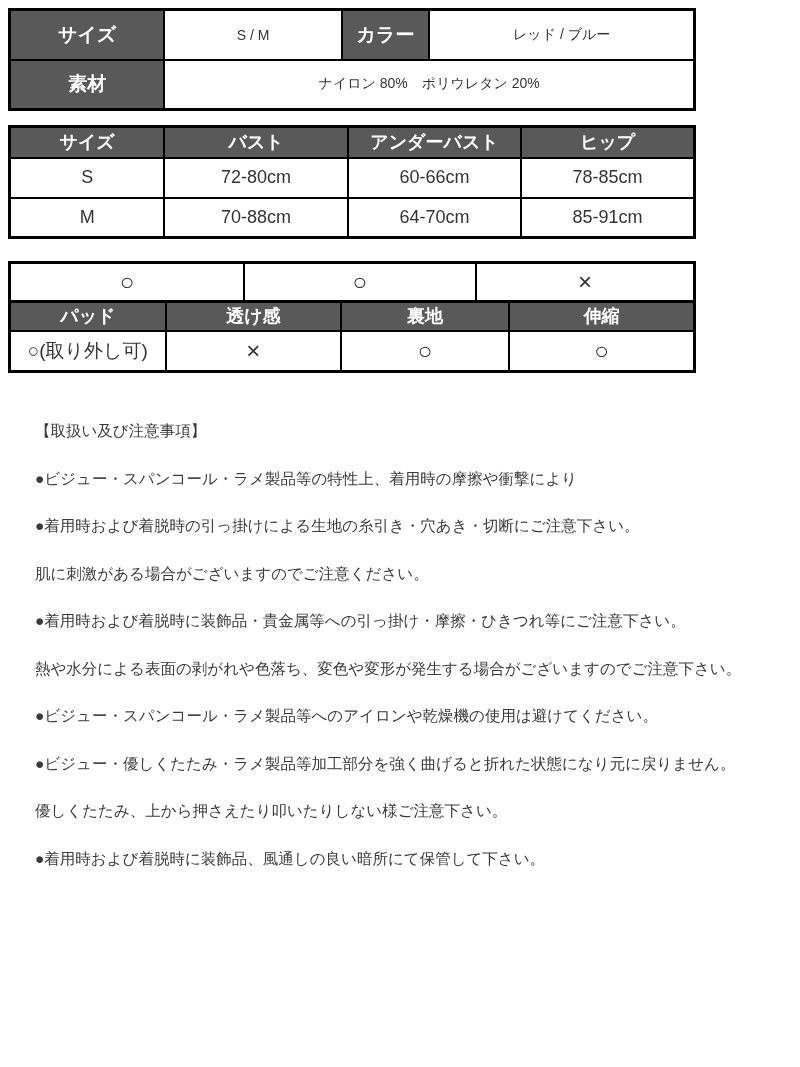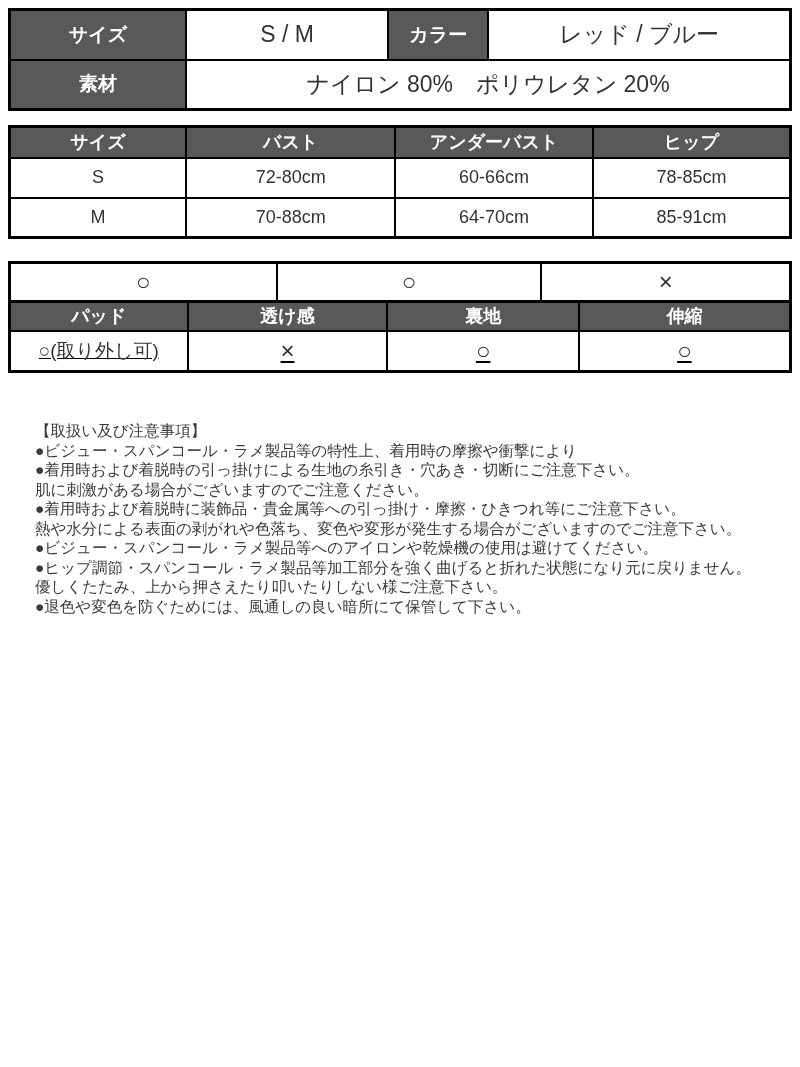--- a/index.html
+++ b/index.html
@@ -5,21 +5,21 @@
   * { box-sizing: border-box; margin: 0; padding: 0; }
   html, body {
     width: 800px; height: 1067px;
     background: #ffffff;
     font-family: "Liberation Sans", "DejaVu Sans", sans-serif;
     overflow: hidden;
   }
   .page { padding: 8px; width: 800px; }
 
   table {
-    width: 784px;
+    width: 688px;
     border-collapse: collapse;
     table-layout: fixed;
     border: 3px solid #000000;
   }
   th, td {
     border: 2px solid #000000;
     text-align: center;
     vertical-align: middle;
     overflow: hidden;
     white-space: nowrap;
@@ -32,51 +32,51 @@
   }
   td {
     background: #ffffff;
     color: #333333;
     font-weight: normal;
     font-size: 18px;
   }
 
   
   .spec-table tr { height: 50px; }
-  .spec-table td { font-size: 23px; }
+  .spec-table td { font-size: 14px; }
 
   
   .size-chart tr.hdr { height: 31px; }
   .size-chart tr.row { height: 40px; }
   .size-chart th { font-size: 18px; }
 
   
   .features-1 tr.hdr { height: 27px; }
   .features-1 tr.val { height: 39px; }
   .features-2 { margin-top: -3px; }
   .features-2 tr.hdr { height: 29px; }
-  .features-2 tr.val { height: 41px; text-decoration: underline; }
+  .features-2 tr.val { height: 41px; }
   .features-1 th, .features-2 th { font-size: 18px; }
   .mark { font-size: 24px; color: #333333; }
   .mark-small { font-size: 19px; color: #333333; }
 
   .gap-1 { height: 14px; }
   .gap-2 { height: 22px; }
 
   
   .notes {
     margin-top: 48px;
     padding-left: 27px;
     padding-right: 10px;
     color: #3a3a3a;
     font-size: 15.5px;
     line-height: 19.5px;
     white-space: nowrap;
   }
-  .notes div { height: 19.5px; }
+  .notes div { height: 19.5px; margin-top: 28px; }
 </style>
 </head>
 <body>
 
 <div class="page">
 
   <table class="spec-table">
     <colgroup>
       <col style="width:22.6%">
         <col style="width:25.9%">
@@ -169,18 +169,18 @@
     </table>
 
   <div class="notes">
     <div>【取扱い及び注意事項】</div>
     <div>●ビジュー・スパンコール・ラメ製品等の特性上、着用時の摩擦や衝撃により</div>
     <div>●着用時および着脱時の引っ掛けによる生地の糸引き・穴あき・切断にご注意下さい。</div>
     <div>肌に刺激がある場合がございますのでご注意ください。</div>
     <div>●着用時および着脱時に装飾品・貴金属等への引っ掛け・摩擦・ひきつれ等にご注意下さい。</div>
     <div>熱や水分による表面の剥がれや色落ち、変色や変形が発生する場合がございますのでご注意下さい。</div>
     <div>●ビジュー・スパンコール・ラメ製品等へのアイロンや乾燥機の使用は避けてください。</div>
-    <div>●ヒップ調節・スパンコール・ラメ製品等加工部分を強く曲げると折れた状態になり元に戻りません。</div>
+    <div>●ビジュー・優しくたたみ・ラメ製品等加工部分を強く曲げると折れた状態になり元に戻りません。</div>
     <div>優しくたたみ、上から押さえたり叩いたりしない様ご注意下さい。</div>
-    <div>●退色や変色を防ぐためには、風通しの良い暗所にて保管して下さい。</div>
+    <div>●着用時および着脱時に装飾品、風通しの良い暗所にて保管して下さい。</div>
   </div>
 
 </div>
 
 </body></html>

